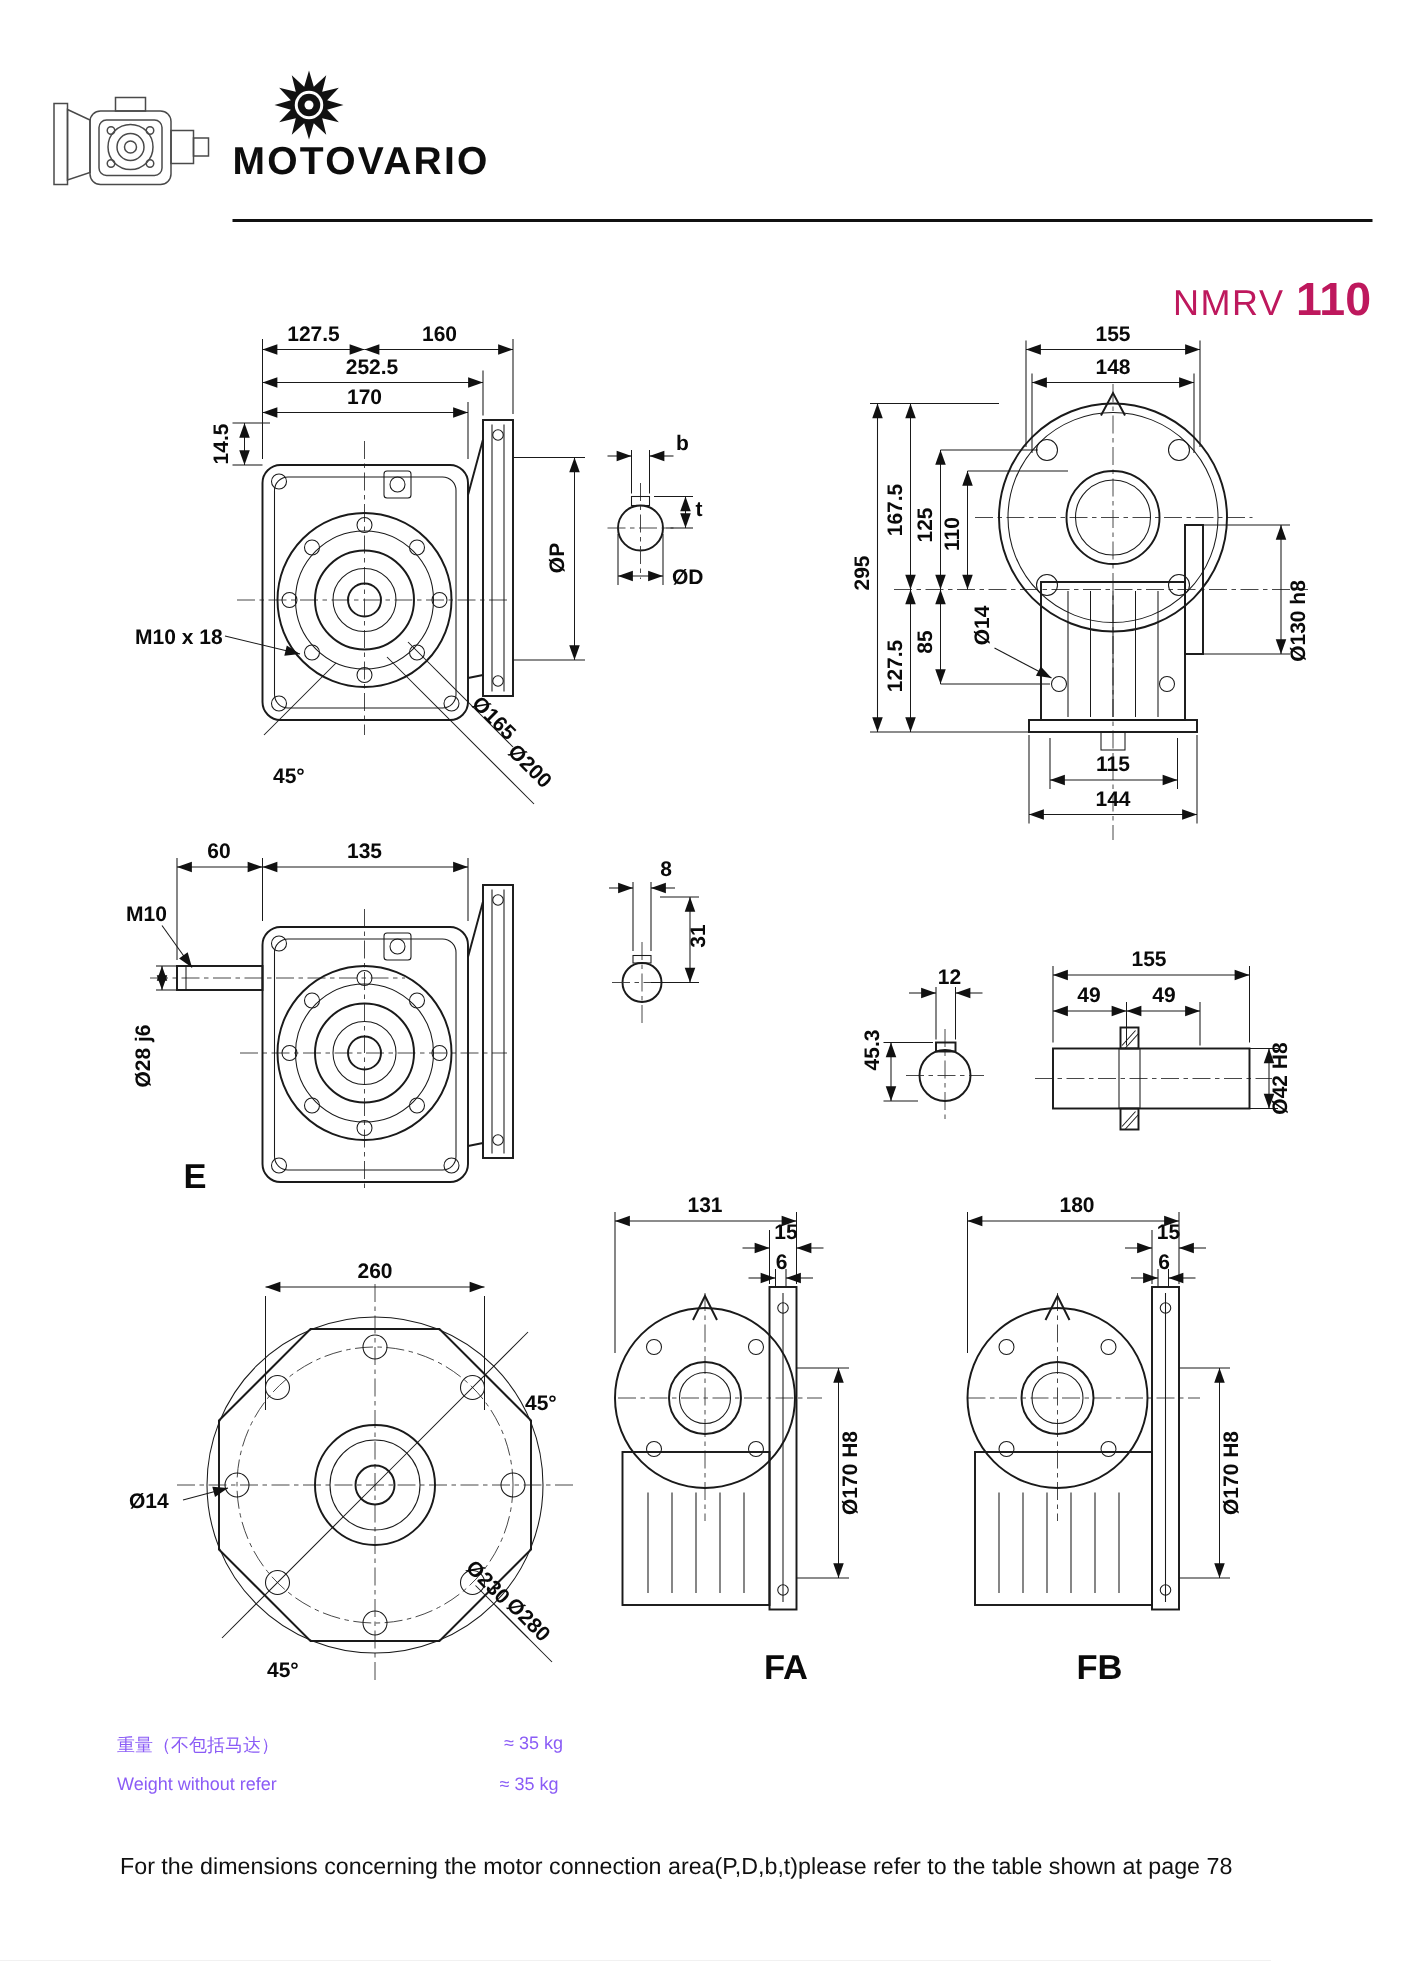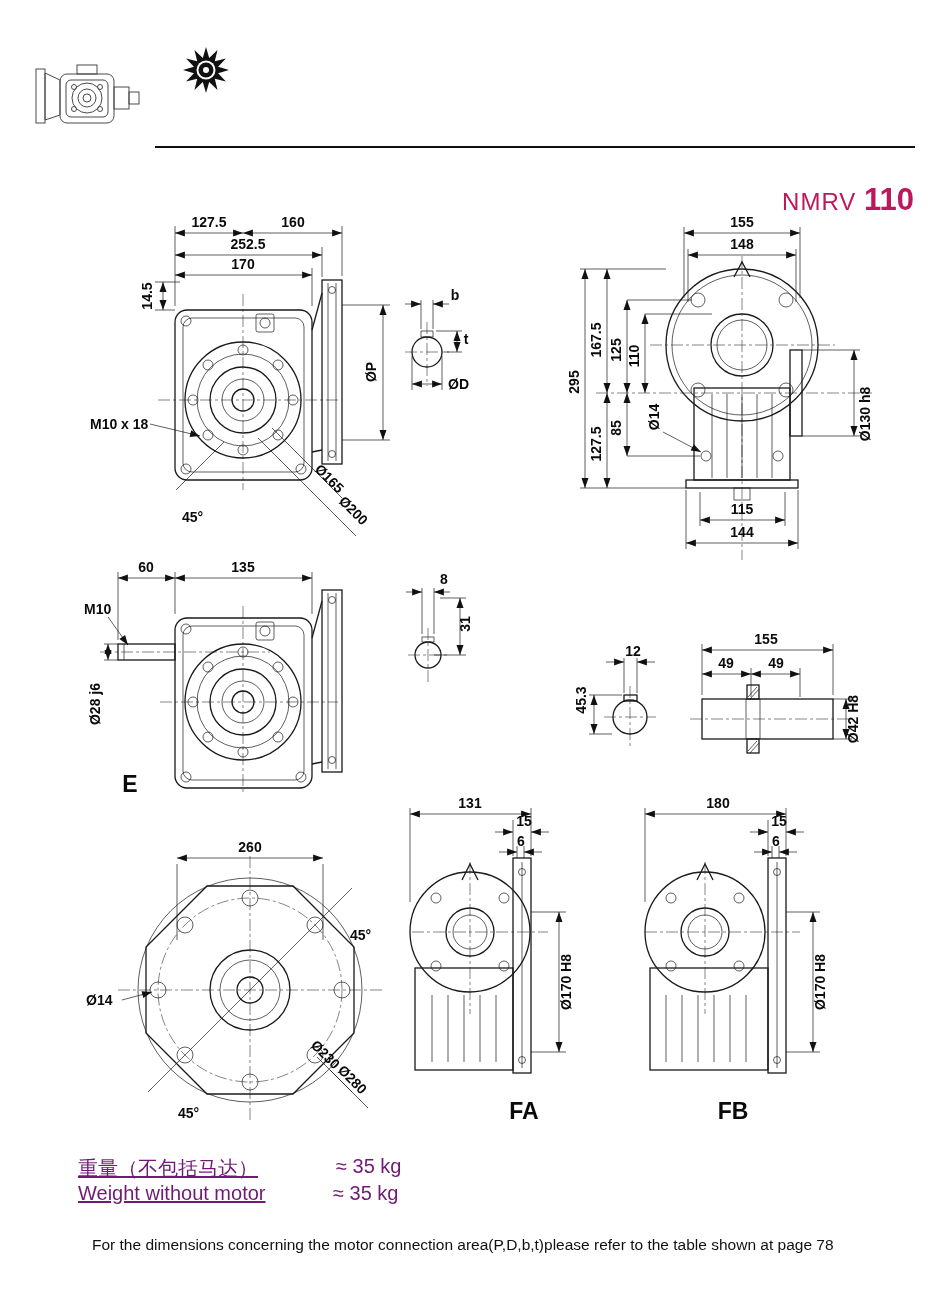--- a/index.html
+++ b/index.html
@@ -3,21 +3,21 @@
 <meta charset="utf-8">
 <style>
   html,body{margin:0;padding:0;background:#e8e8e8;}
   .page{position:relative;width:950px;height:1307px;background:#ffffff;margin:0 auto;
         font-family:"Liberation Sans",sans-serif;color:#111;overflow:hidden;}
   .abs{position:absolute;}
   .brand-text{font-weight:bold;font-size:26px;letter-spacing:1.5px;color:#0d0d0d;}
   .rule{height:2px;background:#111;}
   .model{font-size:24px;color:#be185d;letter-spacing:1px;}
   .model b{font-size:31px;font-weight:bold;letter-spacing:0;}
-  .foot-line{font-size:20px;color:#701a75;white-space:nowrap;text-decoration:underline;}
+  .foot-line{font-size:12px;color:#8b5cf6;white-space:nowrap;}
   .foot-line .val{position:absolute;left:258px;top:0;}
   .foot-note{font-size:15.5px;color:#111;white-space:nowrap;}
   
   .o{stroke:#1a1a1a;stroke-width:1.3;fill:none;}
   .t{stroke:#1a1a1a;stroke-width:0.7;fill:none;}
   .cl{stroke:#333;stroke-width:0.6;fill:none;stroke-dasharray:12 3 3 3;}
   text.dim{font:bold 14px "Liberation Sans",sans-serif;fill:#0a0a0a;text-anchor:middle;}
   text.dimL{text-anchor:start;}
   text.biglabel{font:bold 23px "Liberation Sans",sans-serif;fill:#0a0a0a;text-anchor:middle;}
   .thumb{stroke:#4a4a4a;stroke-width:1;fill:none;}
@@ -44,20 +44,21 @@
     <rect class="thumb" x="44" y="20" width="20" height="9"></rect>
   </svg>
 
   <svg class="abs" style="left:182px;top:46px" width="48" height="48" viewBox="0 0 48 48">
     <polygon fill="#111" points="47,24 36.1,27.2 43.9,35.5 32.8,32.8 35.5,43.9 27.2,36.1 24,47 20.8,36.1 12.5,43.9 15.2,32.8 4.1,35.5 11.9,27.2 1,24 11.9,20.8 4.1,12.5 15.2,15.2 12.5,4.1 20.8,11.9 24,1 27.2,11.9 35.5,4.1 32.8,15.2 43.9,12.5 36.1,20.8"></polygon>
     <circle fill="#fff" cx="24" cy="24" r="9.5"></circle>
     <circle fill="#111" cx="24" cy="24" r="7.5"></circle>
     <circle fill="#fff" cx="24" cy="24" r="3"></circle>
   </svg>
 
+  <div class="abs brand-text" style="left:155px;top:92px">MOTOVARIO</div>
 
   <div class="abs rule" style="left:155px;top:146px;width:760px"></div>
 
   <div class="abs model" style="top:182px;right:36px"><span>NMRV</span>&nbsp;<b>110</b></div>
 
   <svg class="abs" style="left:0;top:200px" width="950" height="940" viewBox="0 200 950 940">
     <defs>
       <marker id="arr" viewBox="0 0 10 8" markerWidth="11" markerHeight="9" refX="9.5" refY="4" orient="auto-start-reverse" markerUnits="userSpaceOnUse">
         <path d="M0.5,0.8 L9.5,4 L0.5,7.2 Z" fill="#111"></path>
       </marker>
@@ -431,17 +432,17 @@
       <line class="t" x1="786" y1="912" x2="820" y2="912"></line>
       <line class="t" x1="786" y1="1052" x2="820" y2="1052"></line>
       <line class="t" x1="813" y1="912" x2="813" y2="1052" marker-start="url(#arr)" marker-end="url(#arr)"></line>
       <text class="dim" transform="translate(825,982) rotate(-90)">Ø170 H8</text>
       <text class="biglabel" x="733" y="1119">FB</text>
     </g>
   </svg>
 
   <div class="abs foot-line" style="left:78px;top:1155px;width:400px"><span>重量（不包括马达）</span><span class="val">≈ 35 kg</span></div>
 
-  <div class="abs foot-line" style="left:78px;top:1182px;width:400px"><span>Weight without motor</span><span class="val" style="left:255px">≈ 35 kg</span></div>
-
-
-  <div class="abs foot-note" style="left:92px;top:1236px">For the dimensions concerning the motor connection area(P,D,b,t)please refer to the table shown at page 78</div>
+  <div class="abs foot-line" style="left:78px;top:1182px;width:400px"><span>Weight without refer</span><span class="val" style="left:255px">≈ 35 kg</span></div>
+
+
+  <div class="abs foot-note" style="left:80px;top:1236px">For the dimensions concerning the motor connection area(P,D,b,t)please refer to the table shown at page 78</div>
 </div>
 
 </body></html>

